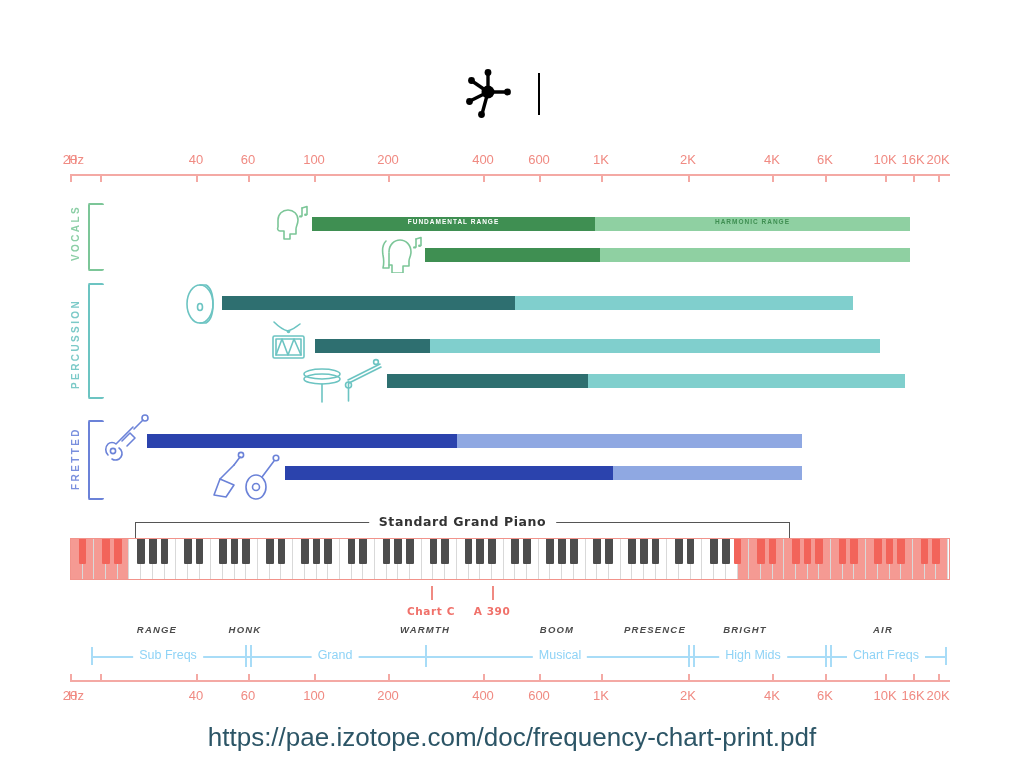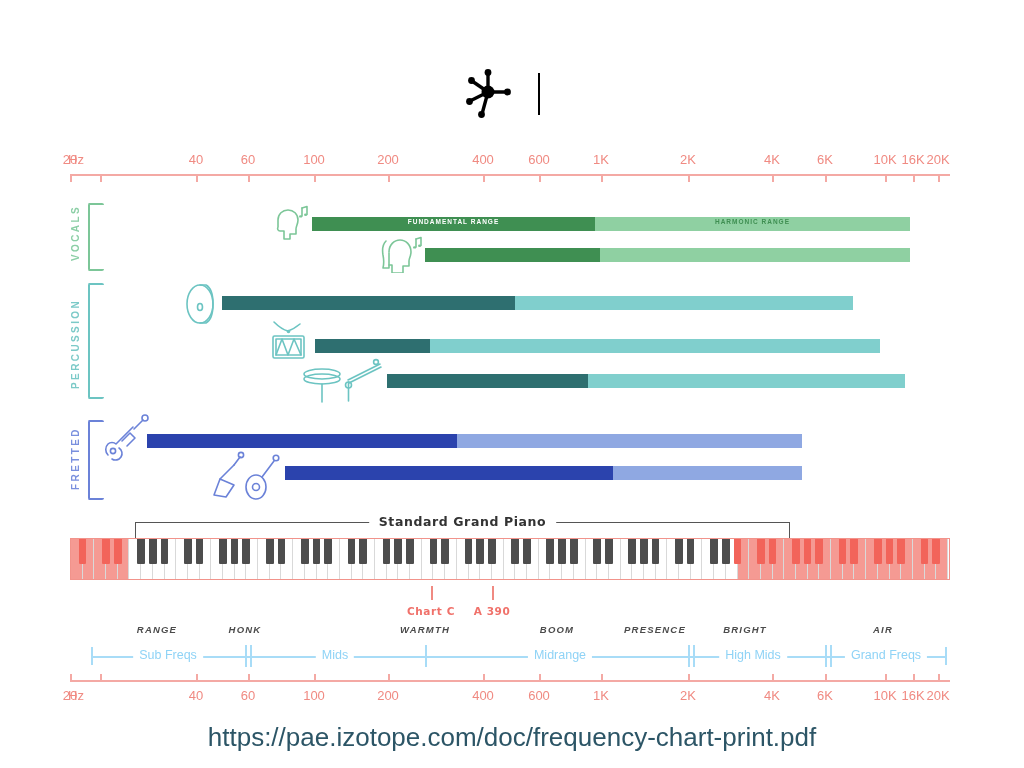--- a/index.html
+++ b/index.html
@@ -548,24 +548,24 @@
     <div class="band-end" style="left: 91px;"></div>
     <div class="band-end" style="left: 945px;"></div>
     <div class="band-div" style="left: 245px;"></div>
     <div class="band-div" style="left: 250px;"></div>
     <div class="band-div" style="left: 425px;"></div>
     <div class="band-div" style="left: 688px;"></div>
     <div class="band-div" style="left: 693px;"></div>
     <div class="band-div" style="left: 825px;"></div>
     <div class="band-div" style="left: 830px;"></div>
     <div class="band-name" style="left: 168px;">Sub Freqs</div>
-    <div class="band-name" style="left: 335px;">Mids</div>
-    <div class="band-name" style="left: 560px;">Midrange</div>
+    <div class="band-name" style="left: 335px;">Grand</div>
+    <div class="band-name" style="left: 560px;">Musical</div>
     <div class="band-name" style="left: 753px;">High Mids</div>
-    <div class="band-name" style="left: 886px;">Grand Freqs</div>
+    <div class="band-name" style="left: 886px;">Chart Freqs</div>
   </div>
 
 <div class="scale" id="scale-bottom">
     <div class="scale-line"></div>
     <div class="scale-label hz" style="left: 8px;">Hz</div>
     <div class="scale-tick" style="left: 10px;"></div>
     <div class="scale-label" style="left: 10px;">20</div>
     <div class="scale-tick" style="left: 40px;"></div>
     <div class="scale-tick" style="left: 136px;"></div>
     <div class="scale-label" style="left: 136px;">40</div>

